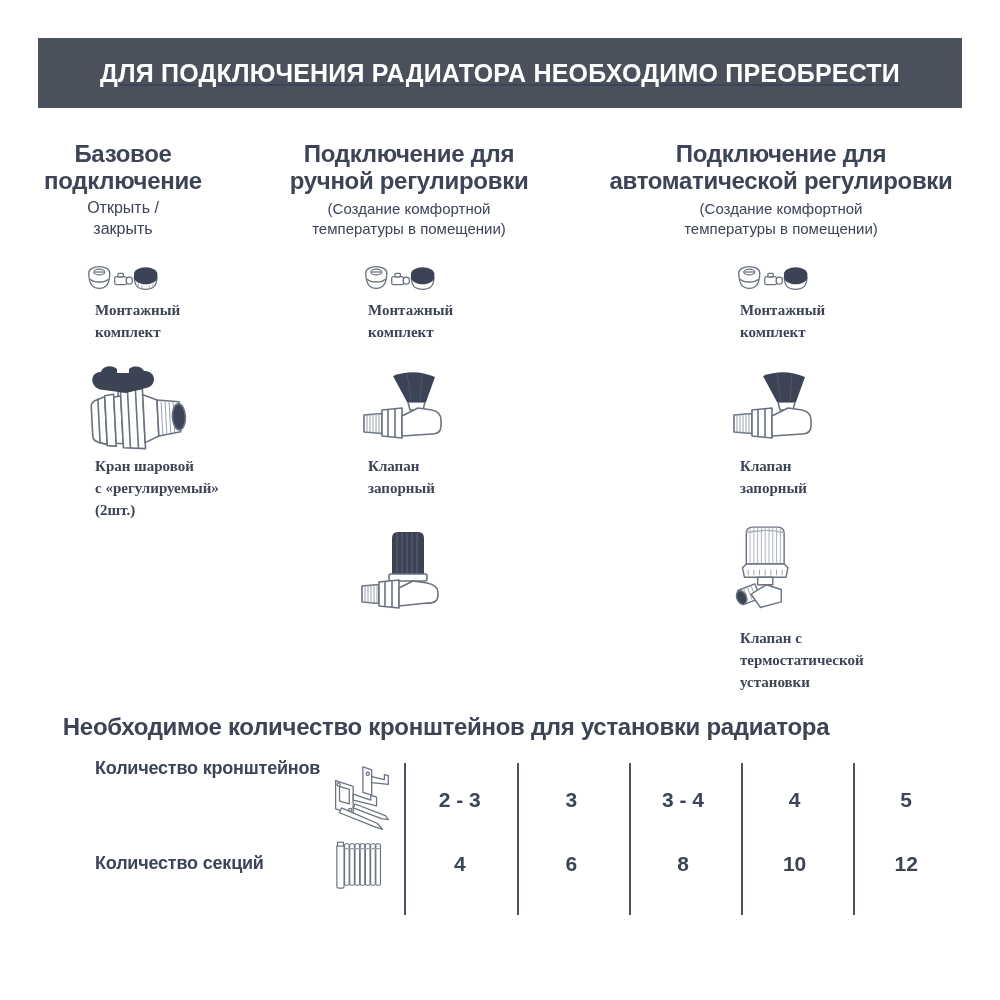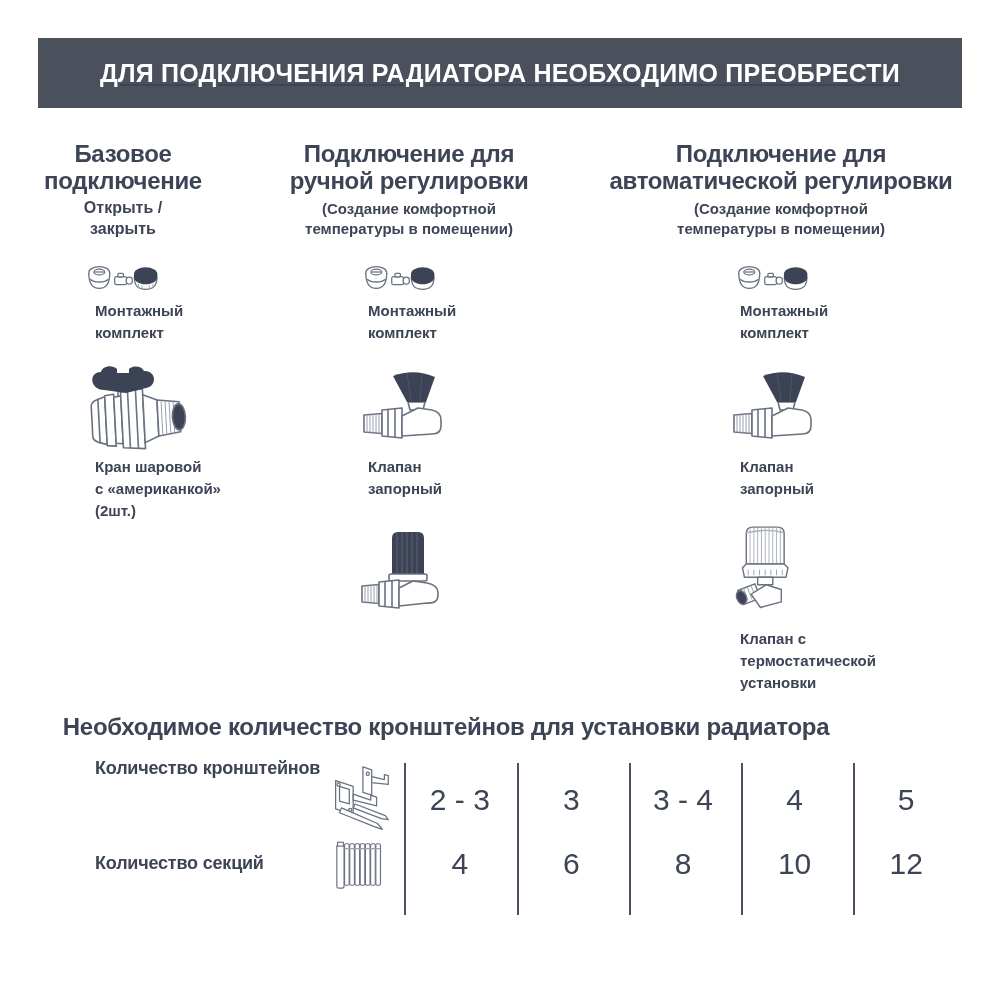--- a/index.html
+++ b/index.html
@@ -5,28 +5,28 @@
   * { margin:0; padding:0; box-sizing:border-box; }
   html,body { background:#ffffff; }
   .page { position:relative; width:1000px; height:1000px; background:#fff;
           font-family:"Liberation Sans","DejaVu Sans",sans-serif; color:#3d4456; overflow:hidden; }
   .abs { position:absolute; }
   .header-bar { left:38px; top:38px; width:924px; height:70px; background:#4a505c;
                 display:flex; align-items:center; justify-content:center;text-decoration:underline; }
   .header-title { color:#ffffff; font-size:25px; font-weight:bold; letter-spacing:0.2px; text-align:center; }
   .col-title { font-size:24px; font-weight:bold; text-align:center; line-height:1.12;
                white-space:pre-line; letter-spacing:-0.3px; }
-  .col-sub   { font-weight:bold; text-align:center; line-height:1.3; white-space:pre-line; }
-  .item-label { font-size:15px; font-weight:bold; line-height:1.45; white-space:pre-line; }
+  .col-sub   { font-weight:normal; text-align:center; line-height:1.3; white-space:pre-line; }
+  .item-label { font-size:15px; font-weight:bold; line-height:1.45; white-space:pre-line;font-family:Liberation Serif, serif; }
   .section-title { font-size:24px; font-weight:bold; text-align:center; letter-spacing:-0.3px; width:892px; }
   .t-label { font-size:18px; font-weight:bold; letter-spacing:-0.2px; }
   .t-line { width:2px; background:#4b5160; }
   .t-row { display:flex; }
   .t-cell { flex:1; display:flex; align-items:center; justify-content:center;
-            font-size:30px; font-weight:normal; }
+            font-size:21px; font-weight:bold; }
   svg { display:block; }
 </style>
 </head>
 <body>
 
 <div class="page">
 
   <div class="abs header-bar">
     <div class="header-title">ДЛЯ ПОДКЛЮЧЕНИЯ РАДИАТОРА НЕОБХОДИМО ПРЕОБРЕСТИ</div>
   </div>
@@ -131,21 +131,21 @@
           <line x1="82" y1="39.5" x2="82" y2="70.5"></line>
             <line x1="86" y1="40" x2="86" y2="70"></line>
         </g>
         <ellipse cx="91" cy="55" rx="6.5" ry="13" fill="#3c4354"></ellipse>
       </g>
       <path d="M16 26 C2 26 0 8 13 8 C14 2 24 0 29 5 L33 9 L39 8 C42 1 53 1 56 7 C68 6 70 22 58 24 L38 29 Z" fill="#3c4354"></path>
       <rect x="29" y="4" width="12" height="5" fill="#fff"></rect>
     </svg>
   </div>
   <div class="abs item-label" style="left:95px;top:456px;width:170px">Кран шаровой
-с «американкой»
+с «регулируемый»
 (2шт.)</div>
 
   <div class="abs" style="left:362px;top:368px">
     <svg width="90" height="84" viewBox="0 0 90 84">
       <g stroke="#6a7280" stroke-width="1.6" fill="#fff" stroke-linejoin="round">
         <path d="M2 47 L20 45.5 L20 65.5 L2 64 Z"></path>
         <g stroke="#9aa1ad" stroke-width="1">
           <line x1="5" y1="46.7" x2="5" y2="64.3"></line>
             <line x1="8" y1="46.9" x2="8" y2="64.6"></line>
           <line x1="11" y1="46.2" x2="11" y2="64.8"></line>

